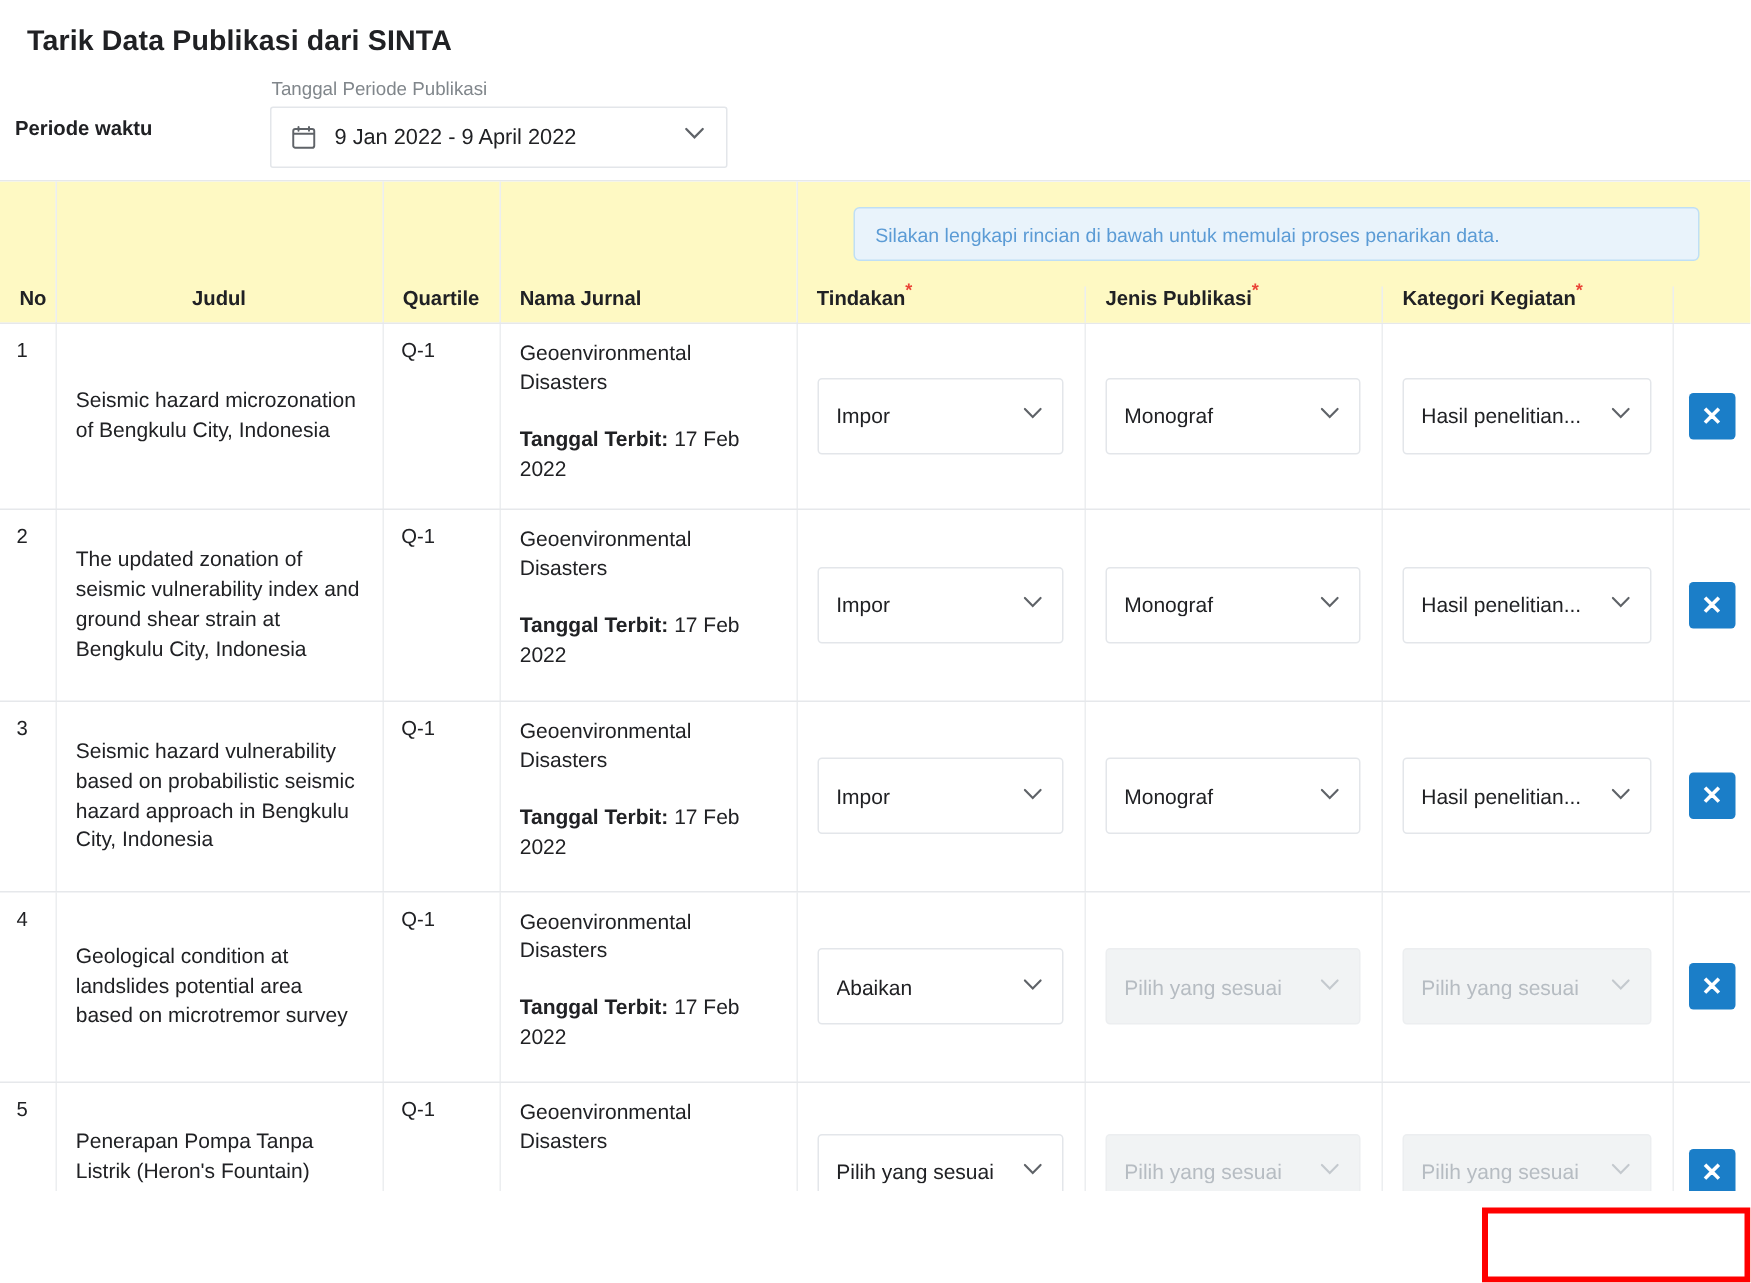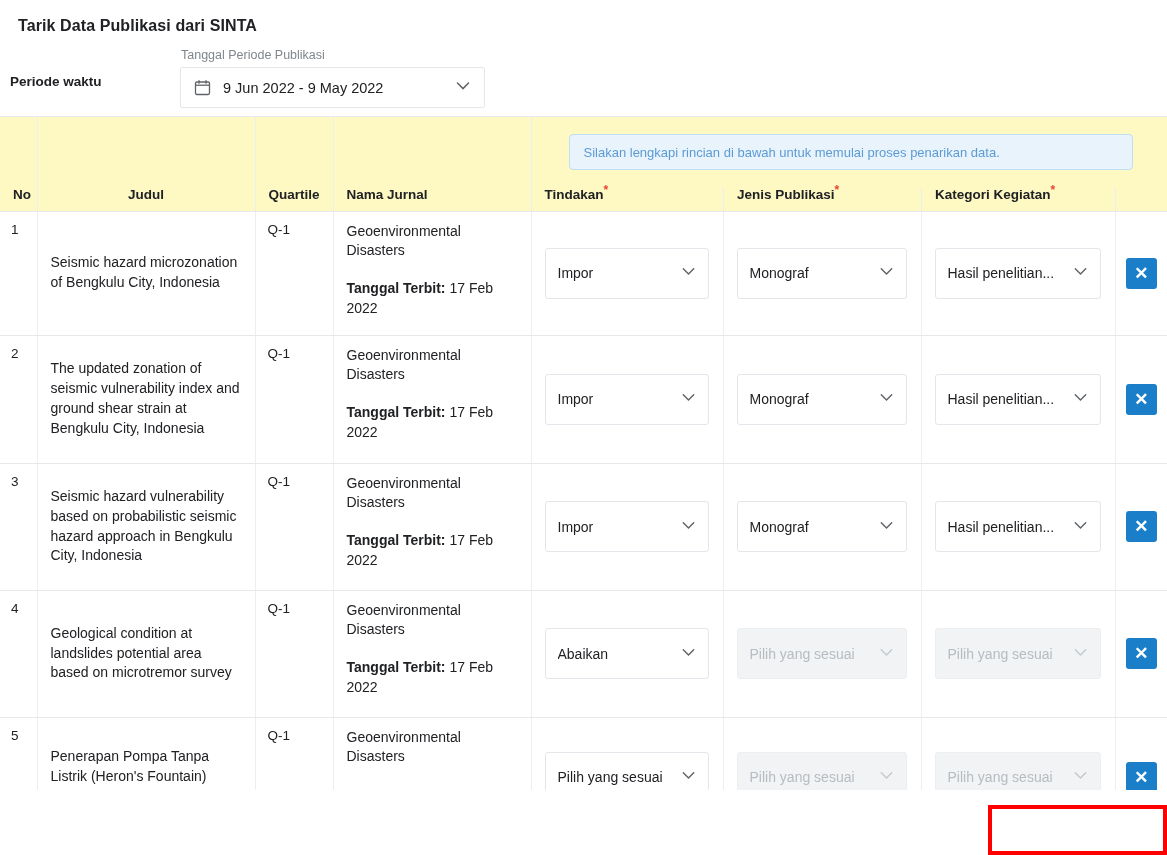--- a/index.html
+++ b/index.html
@@ -12,21 +12,21 @@
     color: #202124;
   }
   .page {
     position: relative;
     width: 1167px; height: 855px;
     overflow: hidden;
   }
 
   
   .dialog-title {
-    font-size: 16px;
+    font-size: 19px;
     font-weight: bold;
     color: #202124;
     padding: 17px 0 0 18px;
     letter-spacing: .1px;
   }
   .period-row {
     display: flex;
     align-items: flex-end;
     padding: 14px 0 0 8px;
     height: 73px;
@@ -239,21 +239,21 @@
     <div class="field-wrap">
       <div class="field-caption">Tanggal Periode Publikasi</div>
       <div class="date-field">
         <span class="cal-ico">
           <svg width="17" height="17" viewBox="0 0 17 17" fill="none">
             <rect x="1.5" y="3" width="14" height="12.5" rx="1.4" stroke="#5f6368" stroke-width="1.3"></rect>
             <path d="M1.5 6.2h14" stroke="#5f6368" stroke-width="1.3"></path>
             <path d="M5 1.6v2.6M12 1.6v2.6" stroke="#5f6368" stroke-width="1.3" stroke-linecap="round"></path>
           </svg>
         </span>
-        <span class="date-text">9 Jun 2022 - 9 May 2022</span>
+        <span class="date-text">9 Jan 2022 - 9 April 2022</span>
         <span class="chev">
           <svg width="20" height="20" viewBox="0 0 20 20">
               <path d="M4.5 7l5.5 5.6L15.5 7" stroke="#5f6368" stroke-width="1.5" fill="none" stroke-linecap="round"></path>
             </svg>
         </span>
       </div>
     </div>
   </div>
 
   <div class="divider-top"></div>

